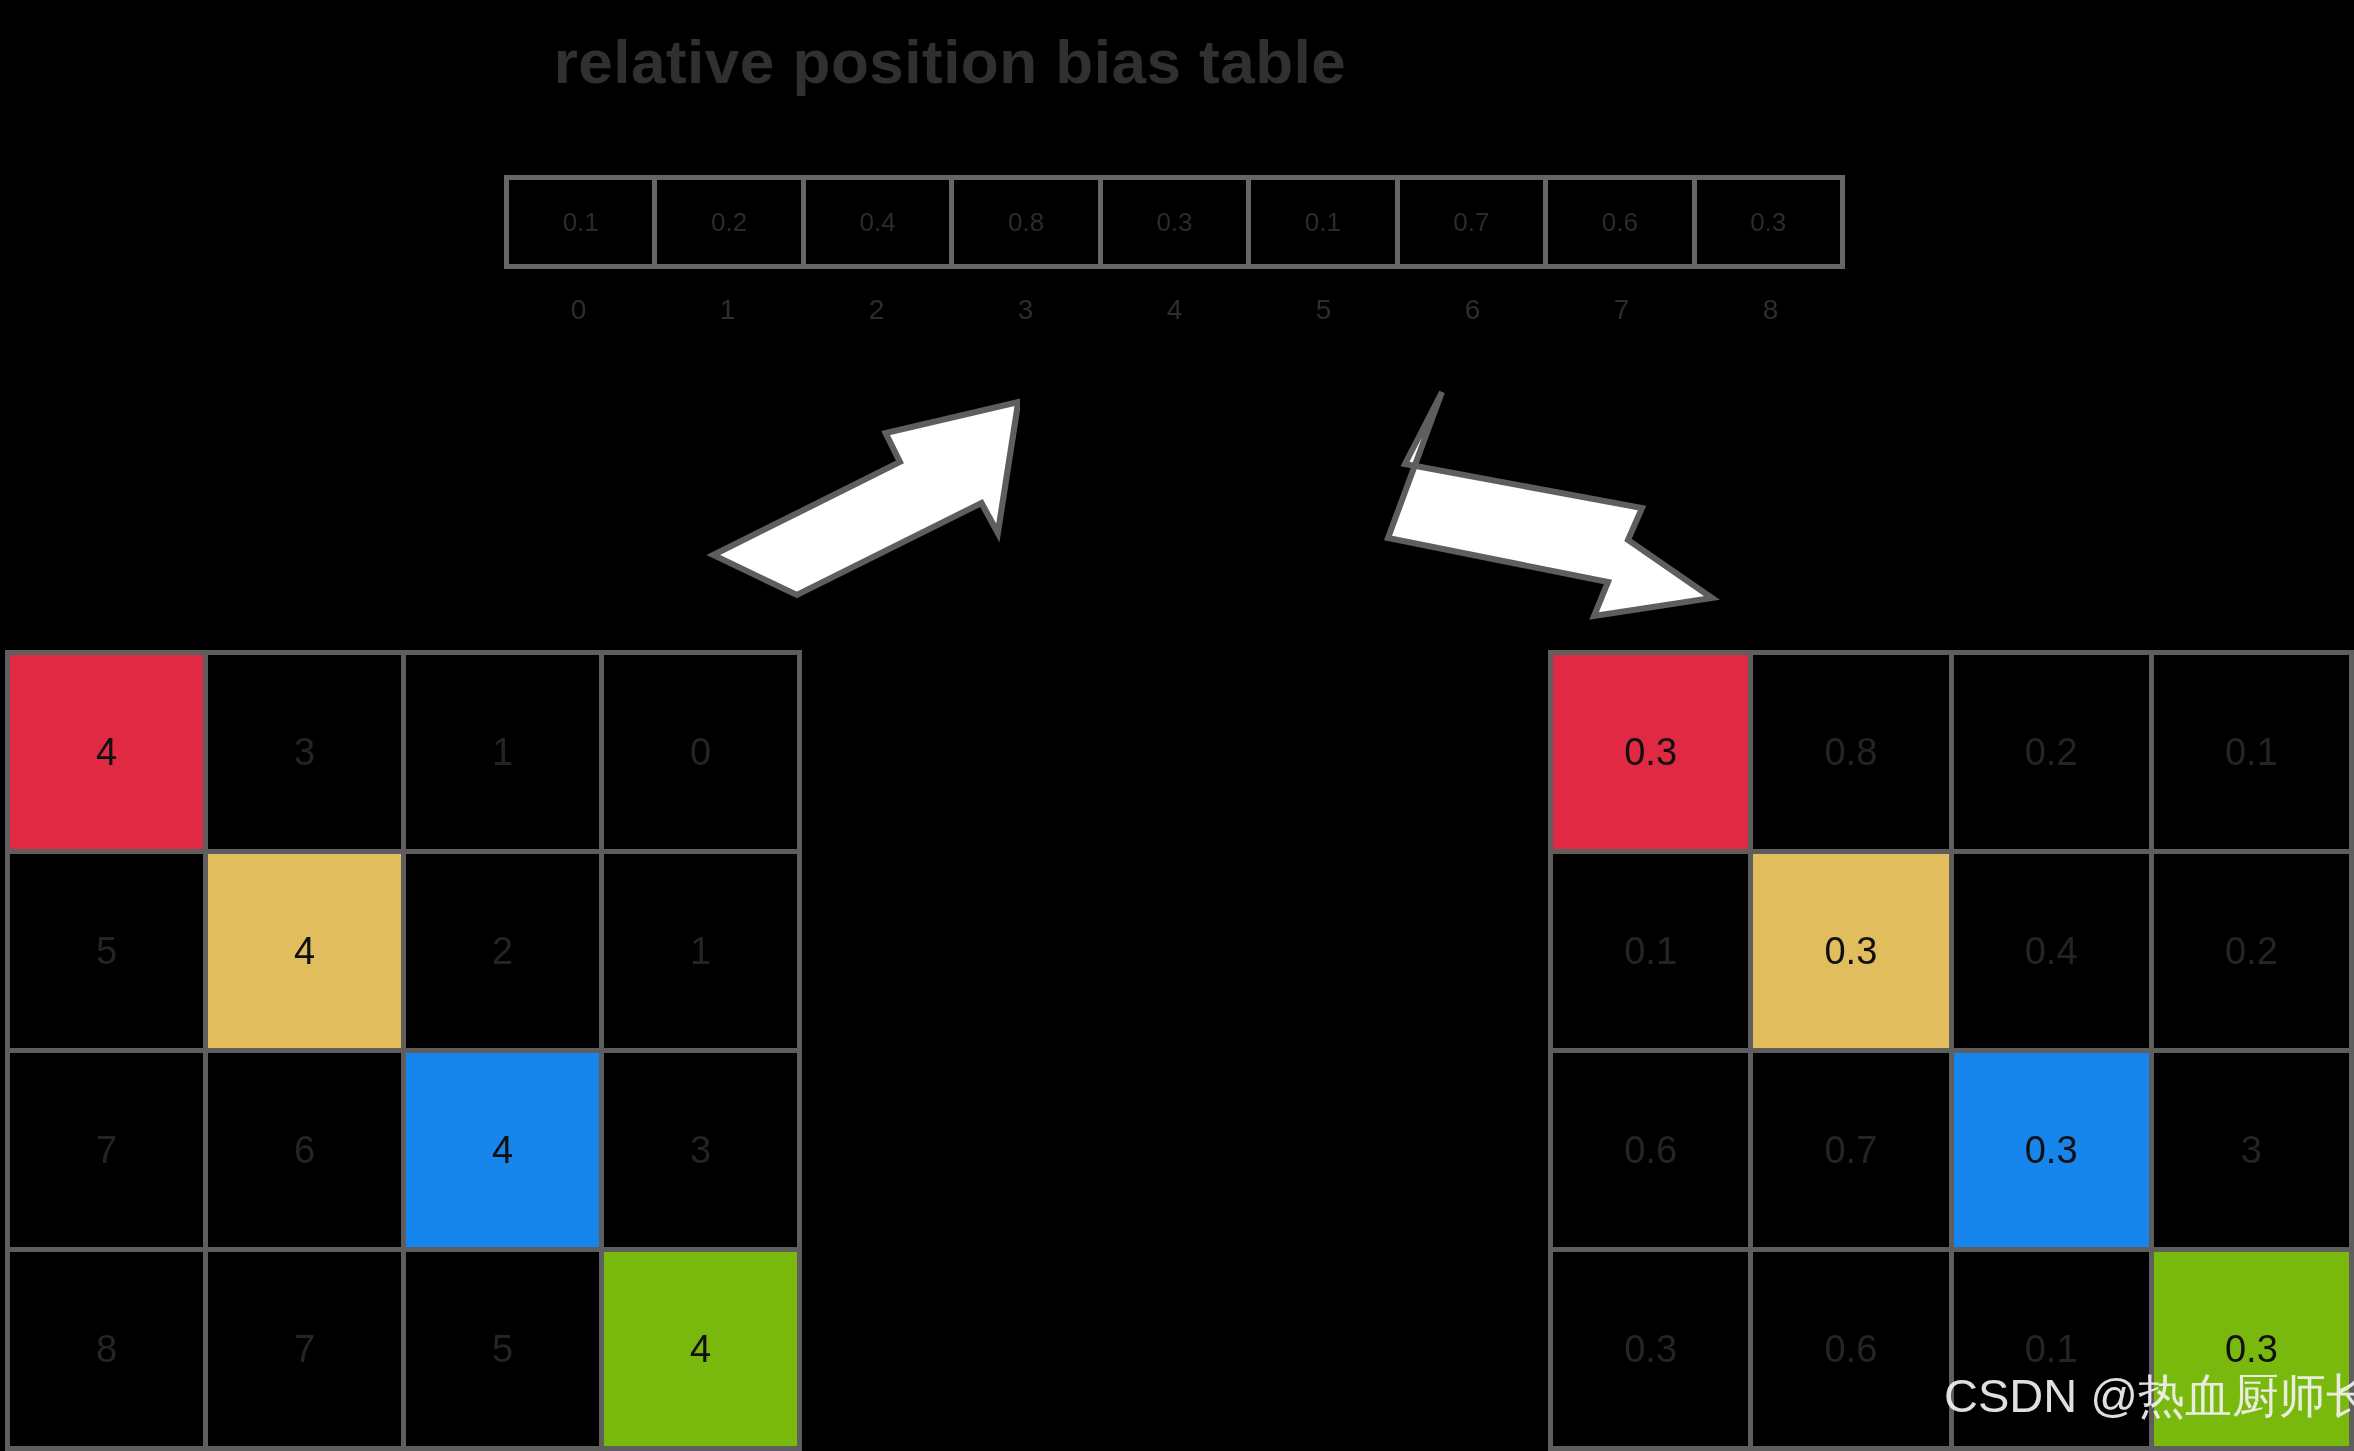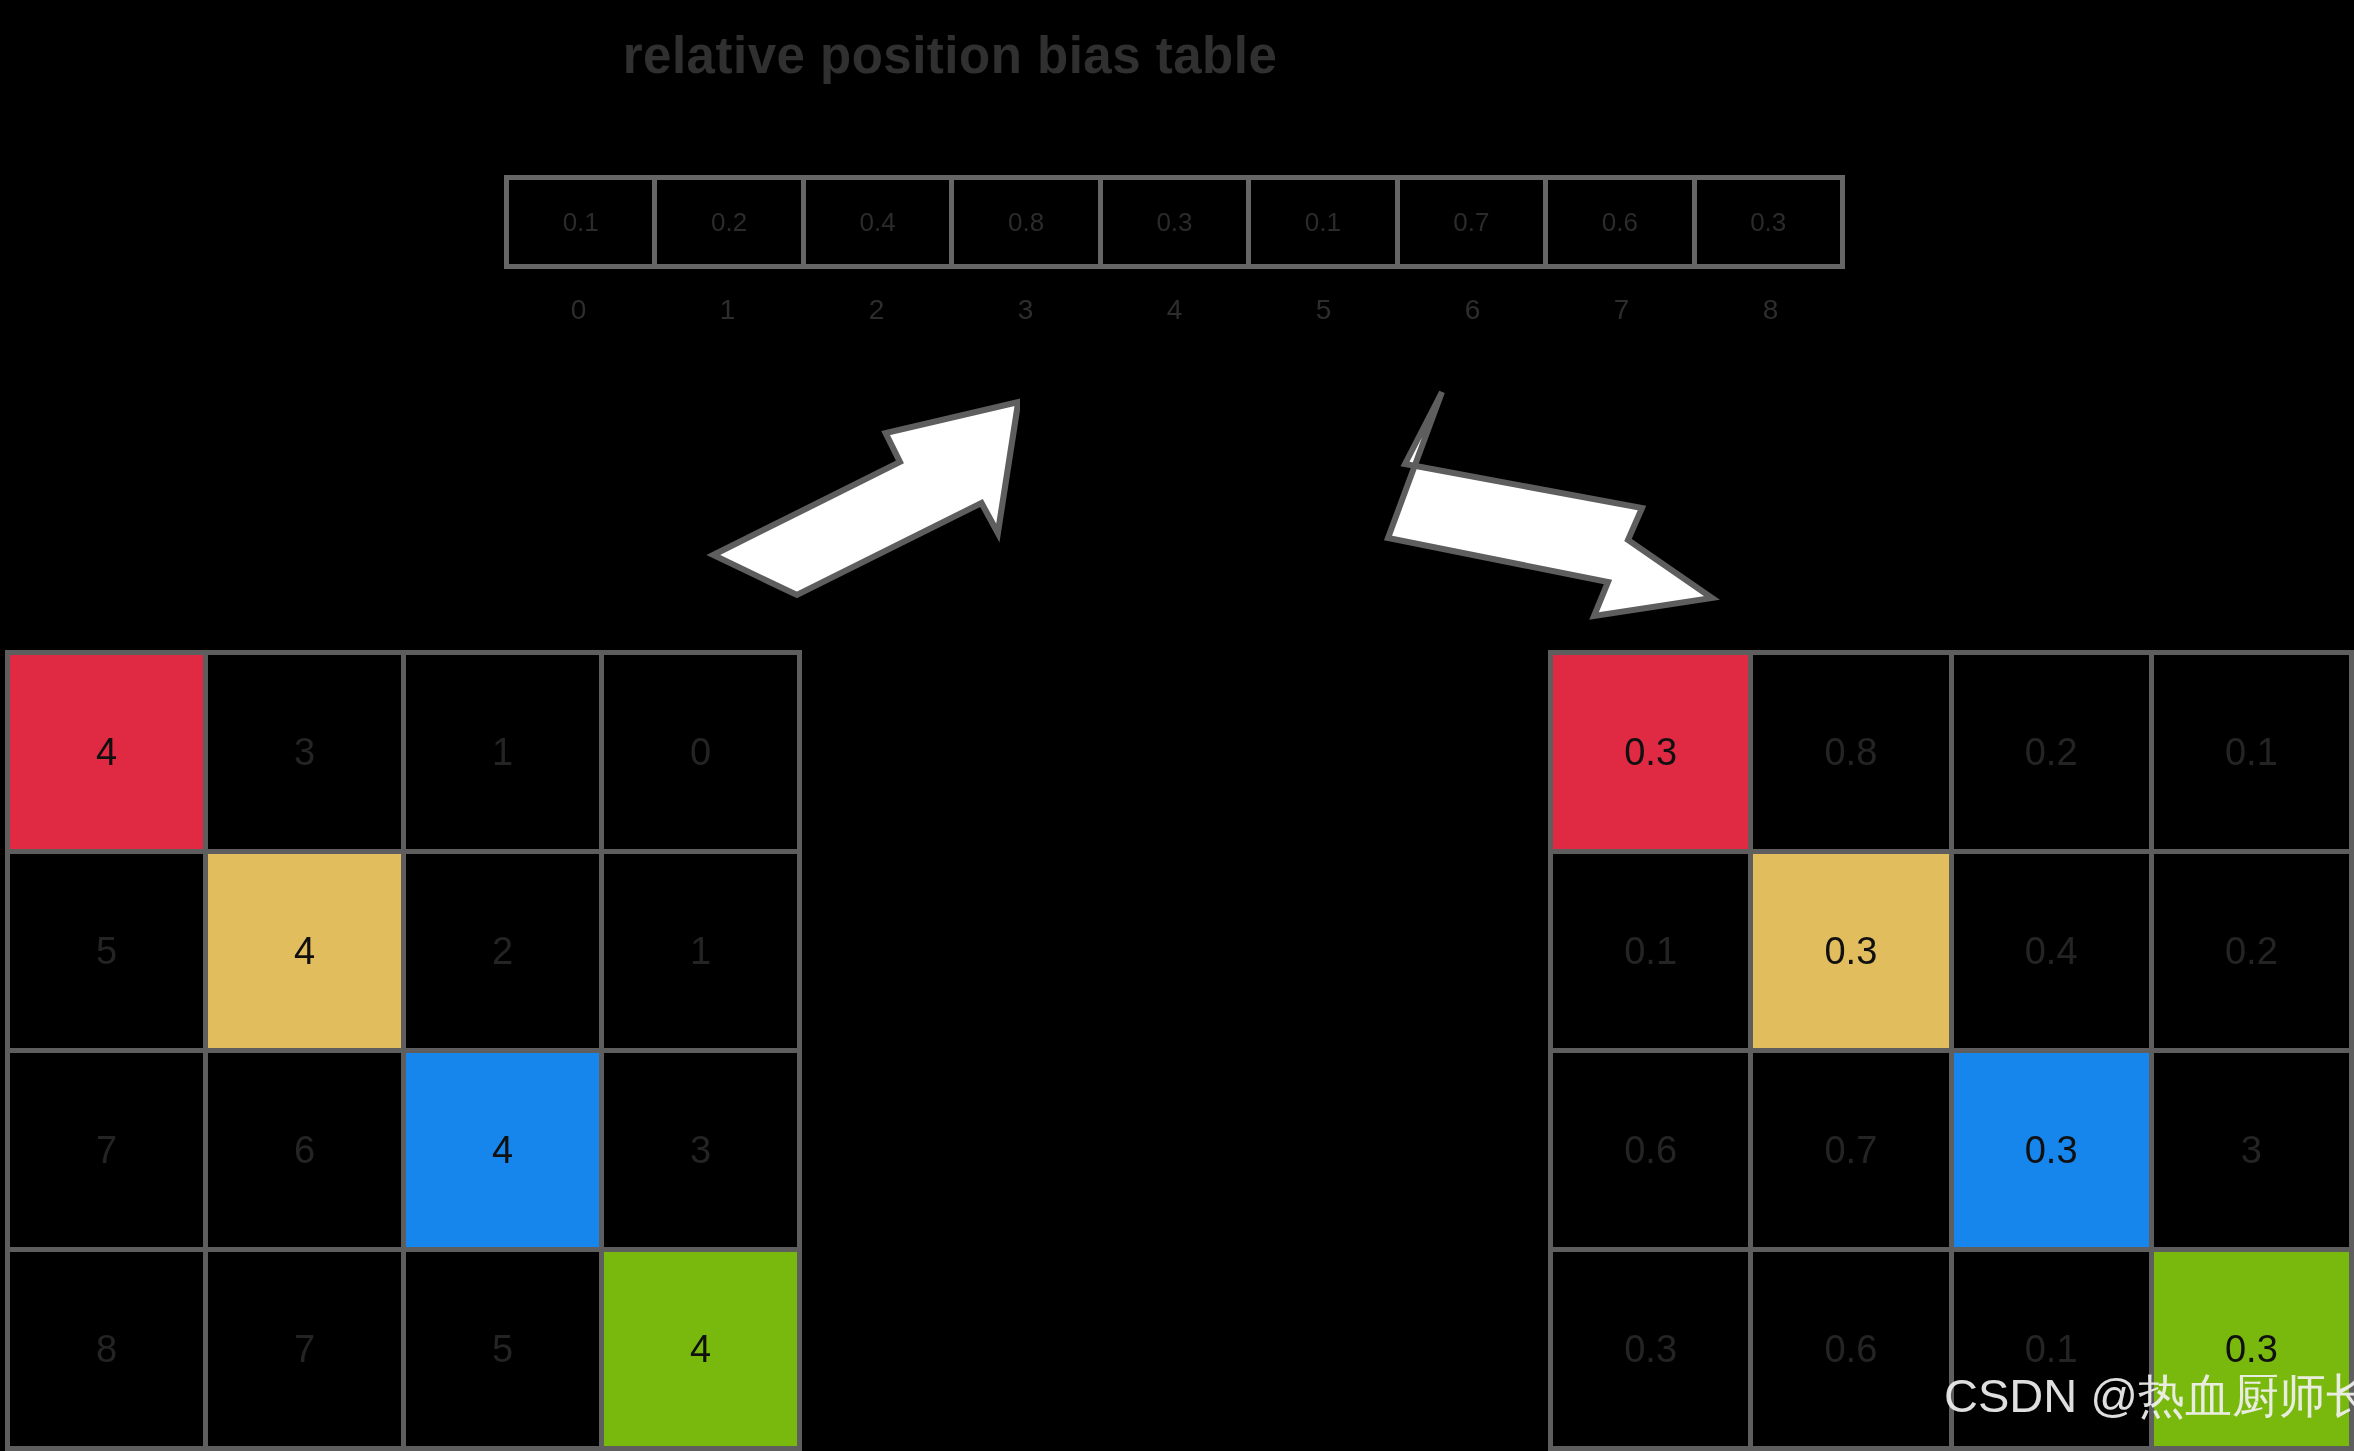--- a/index.html
+++ b/index.html
@@ -17,21 +17,21 @@
   }
 
   
   #title {
     position: absolute;
     left: 0;
     top: 28px;
     width: 1900px;
     text-align: center;
     color: #303030;
-    font-size: 51px;
+    font-size: 62px;
     font-weight: bold;
     letter-spacing: 0.5px;
     line-height: 1.1;
     white-space: nowrap;
   }
 
   
   #bias-table {
     position: absolute;
     left: 504px;

